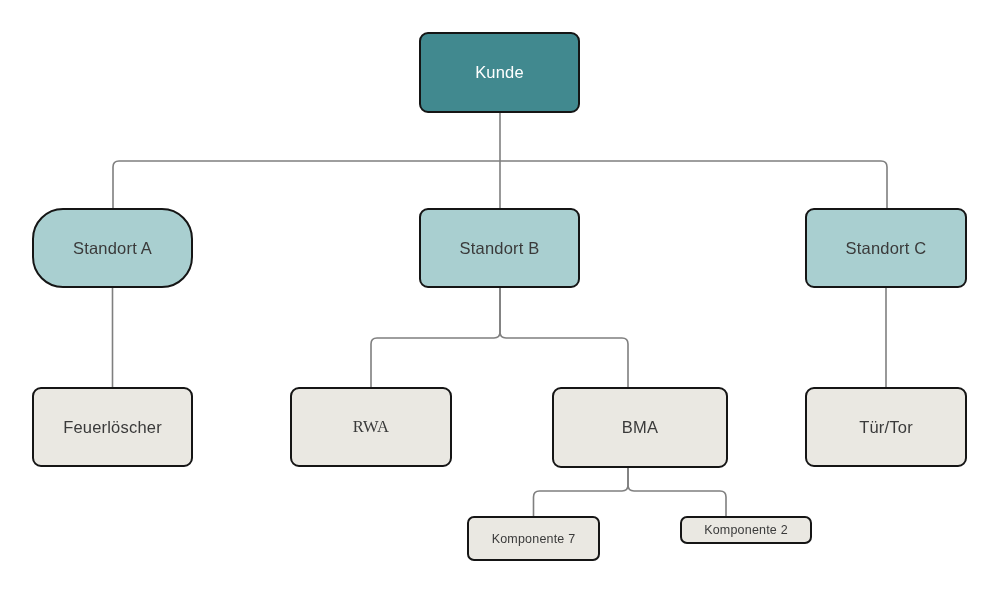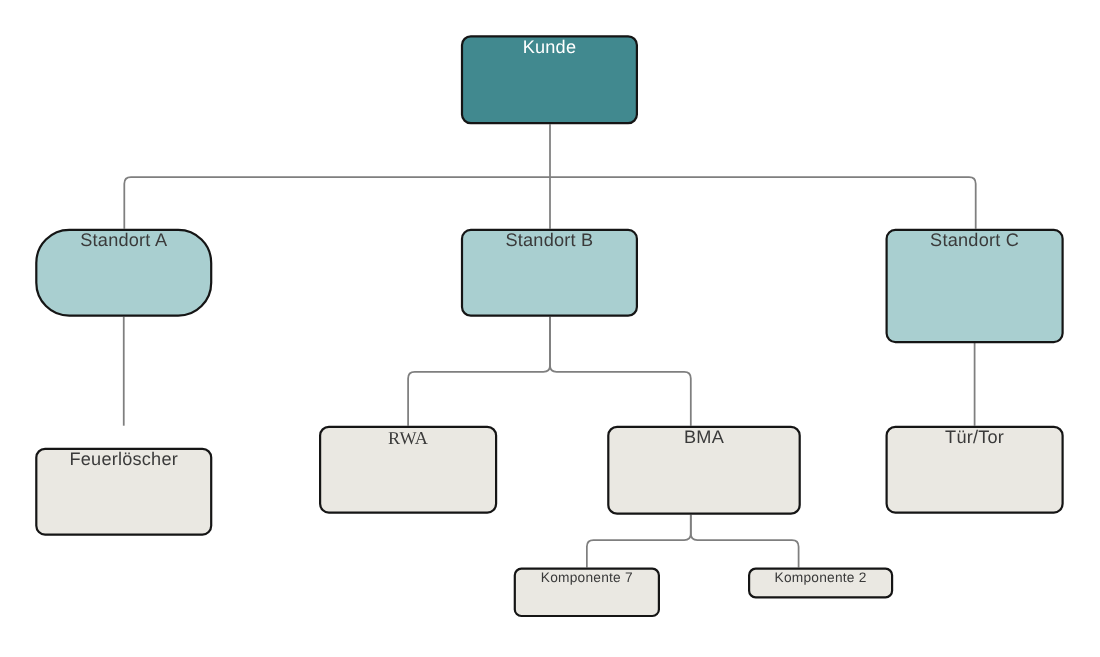--- a/index.html
+++ b/index.html
@@ -6,40 +6,40 @@
   .canvas{
     position:relative;
     width:1000px;height:597px;
     background:#ffffff;
     font-family:"Liberation Sans", sans-serif;
     overflow:hidden;
   }
   .connectors{position:absolute;left:0;top:0;width:1000px;height:597px;}
   .node{
     position:absolute;
-    display:flex;align-items:flex-start;justify-content:center;
+    display:flex;align-items:center;justify-content:center;
     box-sizing:border-box;
     border:2.5px solid #151515;
     border-radius:9px;
     background:#eae8e2;
     color:#3a3a3a;
     font-size:16.5px;
     letter-spacing:.2px;
     text-align:center;
     user-select:none;
   }
   .node.root{background:#41898f;color:#ffffff;}
   .node.site{background:#a9cfd0;}
   .node.component{font-size:12.5px;border-radius:7px;}
 
   #node-kunde        {left:419px;top:32px; width:161px;height:81px;}
   #node-standort-a   {left:32px; top:208px;width:161px;height:80px;border-radius:31px;}
   #node-standort-b   {left:419px;top:208px;width:161px;height:80px;}
-  #node-standort-c   {left:805px;top:208px;width:162px;height:104px;}
-  #node-feuerloescher{left:32px; top:387px;width:161px;height:80px;margin-top:20px;}
+  #node-standort-c   {left:805px;top:208px;width:162px;height:80px;}
+  #node-feuerloescher{left:32px; top:387px;width:161px;height:80px;}
   #node-rwa          {left:290px;top:387px;width:162px;height:80px;font-family:Liberation Serif, serif;}
   #node-bma          {left:552px;top:387px;width:176px;height:81px;}
   #node-tuer-tor     {left:805px;top:387px;width:162px;height:80px;}
   #node-komponente-1 {left:467px;top:516px;width:133px;height:45px;}
   #node-komponente-2 {left:660px;top:516px;width:132px;height:28px;margin-left:20px;}
 </style>
 </head>
 <body>
 
 <div class="canvas">

